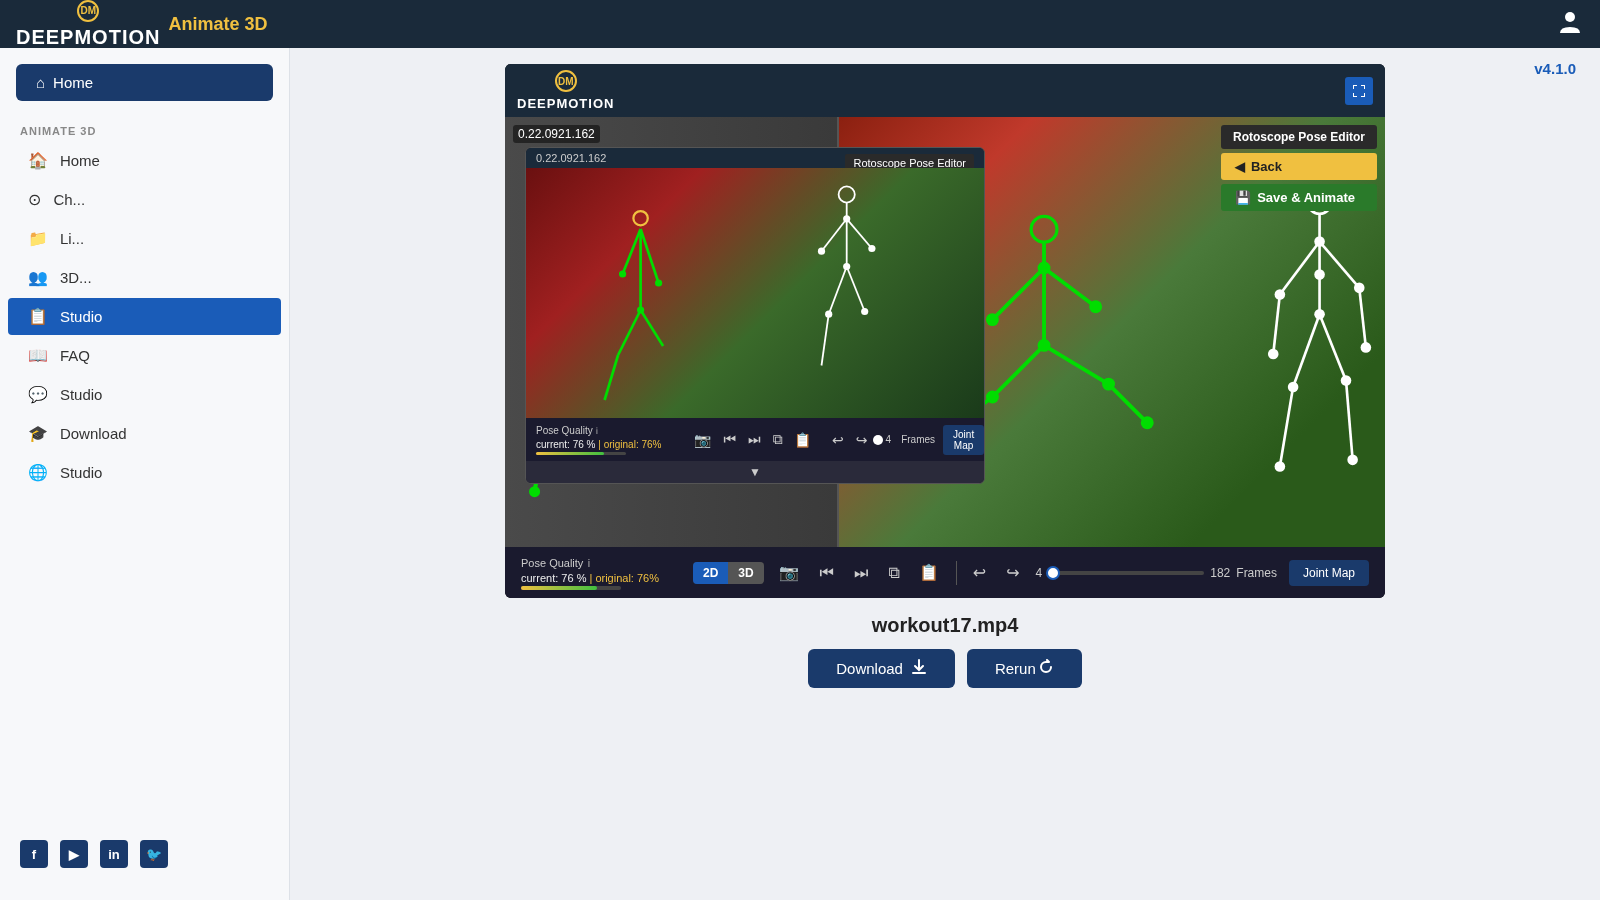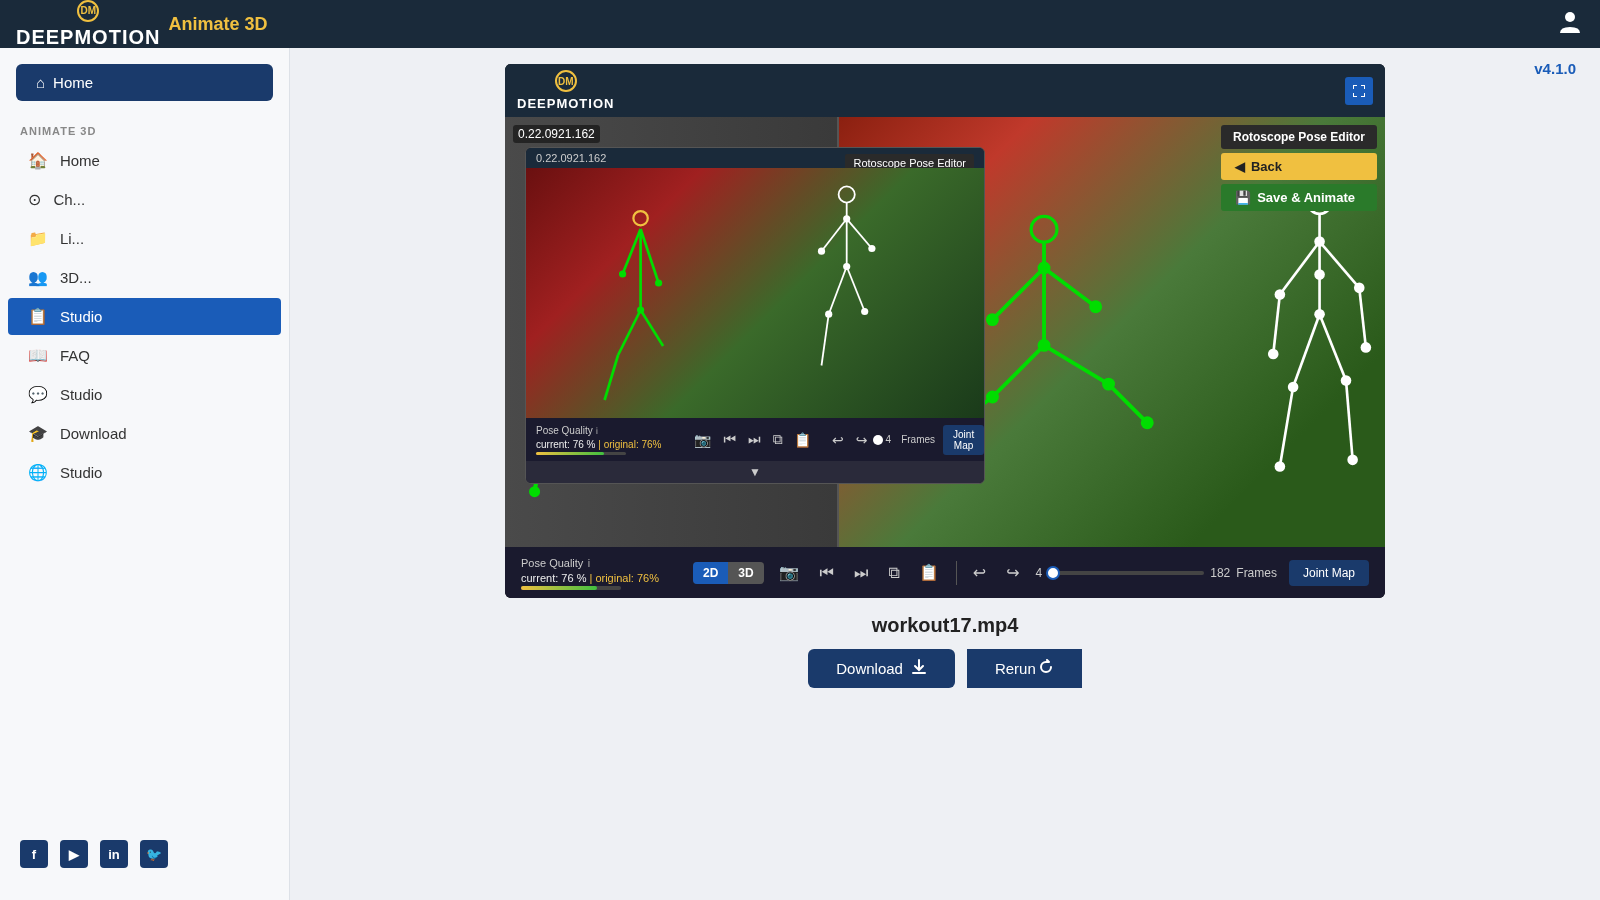--- a/index.html
+++ b/index.html
@@ -495,21 +495,21 @@
       cursor: pointer;
       display: flex;
       align-items: center;
       gap: 8px;
     }
     .rerun-btn {
       background: #1a3a6b;
       color: white;
       border: none;
       padding: 0 28px;
-      border-radius: 0;
+      border-radius: 6px;
       font-size: 15px;
       cursor: pointer;
       display: flex;
       align-items: center;
       gap: 2px;
     }
 
     
     .dm-logo {
       display: flex;

